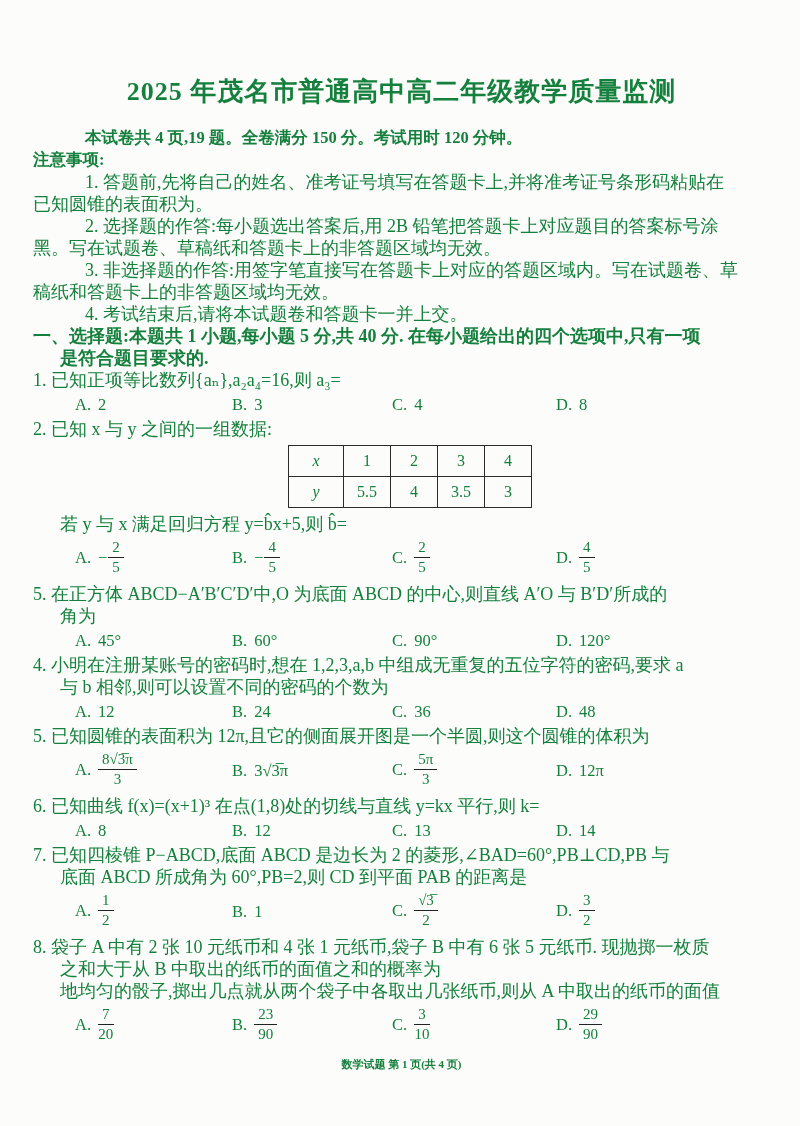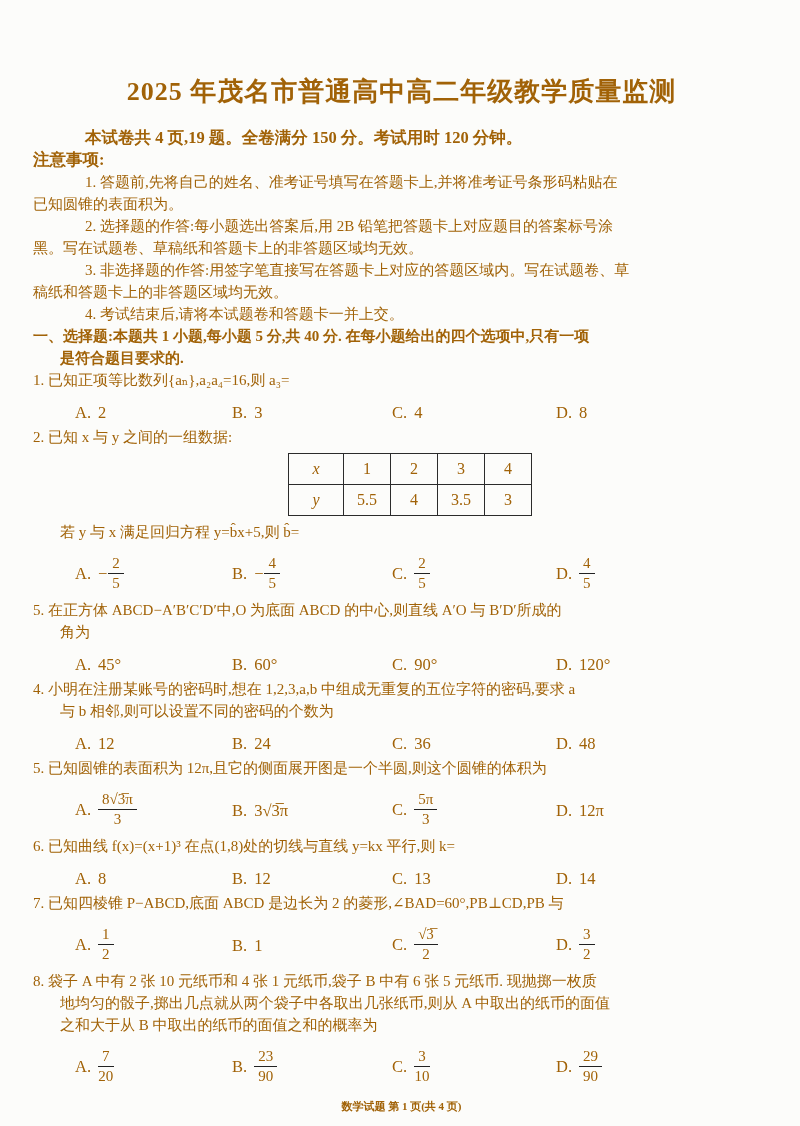--- a/index.html
+++ b/index.html
@@ -1,47 +1,47 @@
 <!DOCTYPE html>
 <html><head>
 <meta charset="utf-8">
 <style>
   html,body{margin:0;padding:0;background:#ffffff;}
   .page{
     width:800px;height:1126px;
     background:#fcfcfa;
     font-family:"Liberation Serif","DejaVu Serif",serif;
-    color:#a16207;
+    color:#15803d;
     position:relative;overflow:hidden;
     box-sizing:border-box;
   }
   .content{padding:76px 30px 0 33px;}
   .title{
     text-align:center;font-size:26px;font-weight:700;
     letter-spacing:1px;line-height:32px;
   }
   .subtitle{
     text-align:center;font-size:21px;font-weight:700;
     margin-top:8px;line-height:26px;letter-spacing:2px;
   }
   .exam-info{
     margin-top:19px;font-weight:700;font-size:16.5px;
     line-height:22px;padding-left:52px;white-space:nowrap;
   }
-  .ln{font-size:15px;line-height:22px;white-space:nowrap;}
+  .ln{font-size:18px;line-height:22px;white-space:nowrap;}
   .ind{padding-left:52px;}   
   .cont{padding-left:27px;}  
   .notice-heading{font-weight:700;font-size:16.5px;line-height:22px;}
   .sect .ln{font-weight:700;}
   .opts{
     display:grid;
     grid-template-columns:157px 160px 164px 1fr;
     padding-left:42px;
     align-items:center;
-    margin:10px 0 2px 0;
+    margin:2px 0 2px 0;
     min-height:23px;
     font-size:16.5px;
   }
   .fopts{min-height:44px;}
   .opt{white-space:nowrap;}
   .olbl{margin-right:7px;}
   .pre{margin-right:1px;}
   .frac{
     display:inline-block;vertical-align:middle;
     text-align:center;line-height:1.12;font-size:15px;
@@ -166,32 +166,33 @@
       <div class="opts">
         <span class="opt"><span class="olbl">A.</span><span>8</span></span>
         <span class="opt"><span class="olbl">B.</span><span>12</span></span>
         <span class="opt"><span class="olbl">C.</span><span>13</span></span>
         <span class="opt"><span class="olbl">D.</span><span>14</span></span>
       </div>
     </div>
 
     <div class="qblock">
       <div class="ln">7. 已知四棱锥 P−ABCD,底面 ABCD 是边长为 2 的菱形,∠BAD=60°,PB⊥CD,PB 与</div>
+      <div class="ln cont">底面 ABCD 所成角为 60°,PB=2,则 CD 到平面 PAB 的距离是</div>
       <div class="opts fopts">
         <span class="opt"><span class="olbl">A.</span><span class="frac"><span class="fnum">1</span><span class="fden">2</span></span></span>
         <span class="opt"><span class="olbl">B.</span><span>1</span></span>
         <span class="opt"><span class="olbl">C.</span><span class="frac"><span class="fnum">√3̅</span><span class="fden">2</span></span></span>
         <span class="opt"><span class="olbl">D.</span><span class="frac"><span class="fnum">3</span><span class="fden">2</span></span></span>
       </div>
     </div>
 
     <div class="qblock">
       <div class="ln">8. 袋子 A 中有 2 张 10 元纸币和 4 张 1 元纸币,袋子 B 中有 6 张 5 元纸币. 现抛掷一枚质</div>
+      <div class="ln cont">之和大于从 B 中取出的纸币的面值之和的概率为</div>
       <div class="ln cont">地均匀的骰子,掷出几点就从两个袋子中各取出几张纸币,则从 A 中取出的纸币的面值</div>
-      <div class="ln cont">之和大于从 B 中取出的纸币的面值之和的概率为</div>
       <div class="opts fopts">
         <span class="opt"><span class="olbl">A.</span><span class="frac"><span class="fnum">7</span><span class="fden">20</span></span></span>
         <span class="opt"><span class="olbl">B.</span><span class="frac"><span class="fnum">23</span><span class="fden">90</span></span></span>
         <span class="opt"><span class="olbl">C.</span><span class="frac"><span class="fnum">3</span><span class="fden">10</span></span></span>
         <span class="opt"><span class="olbl">D.</span><span class="frac"><span class="fnum">29</span><span class="fden">90</span></span></span>
       </div>
     </div>
 
     <div class="footer">数学试题 第 1 页(共 4 页)</div>
 

